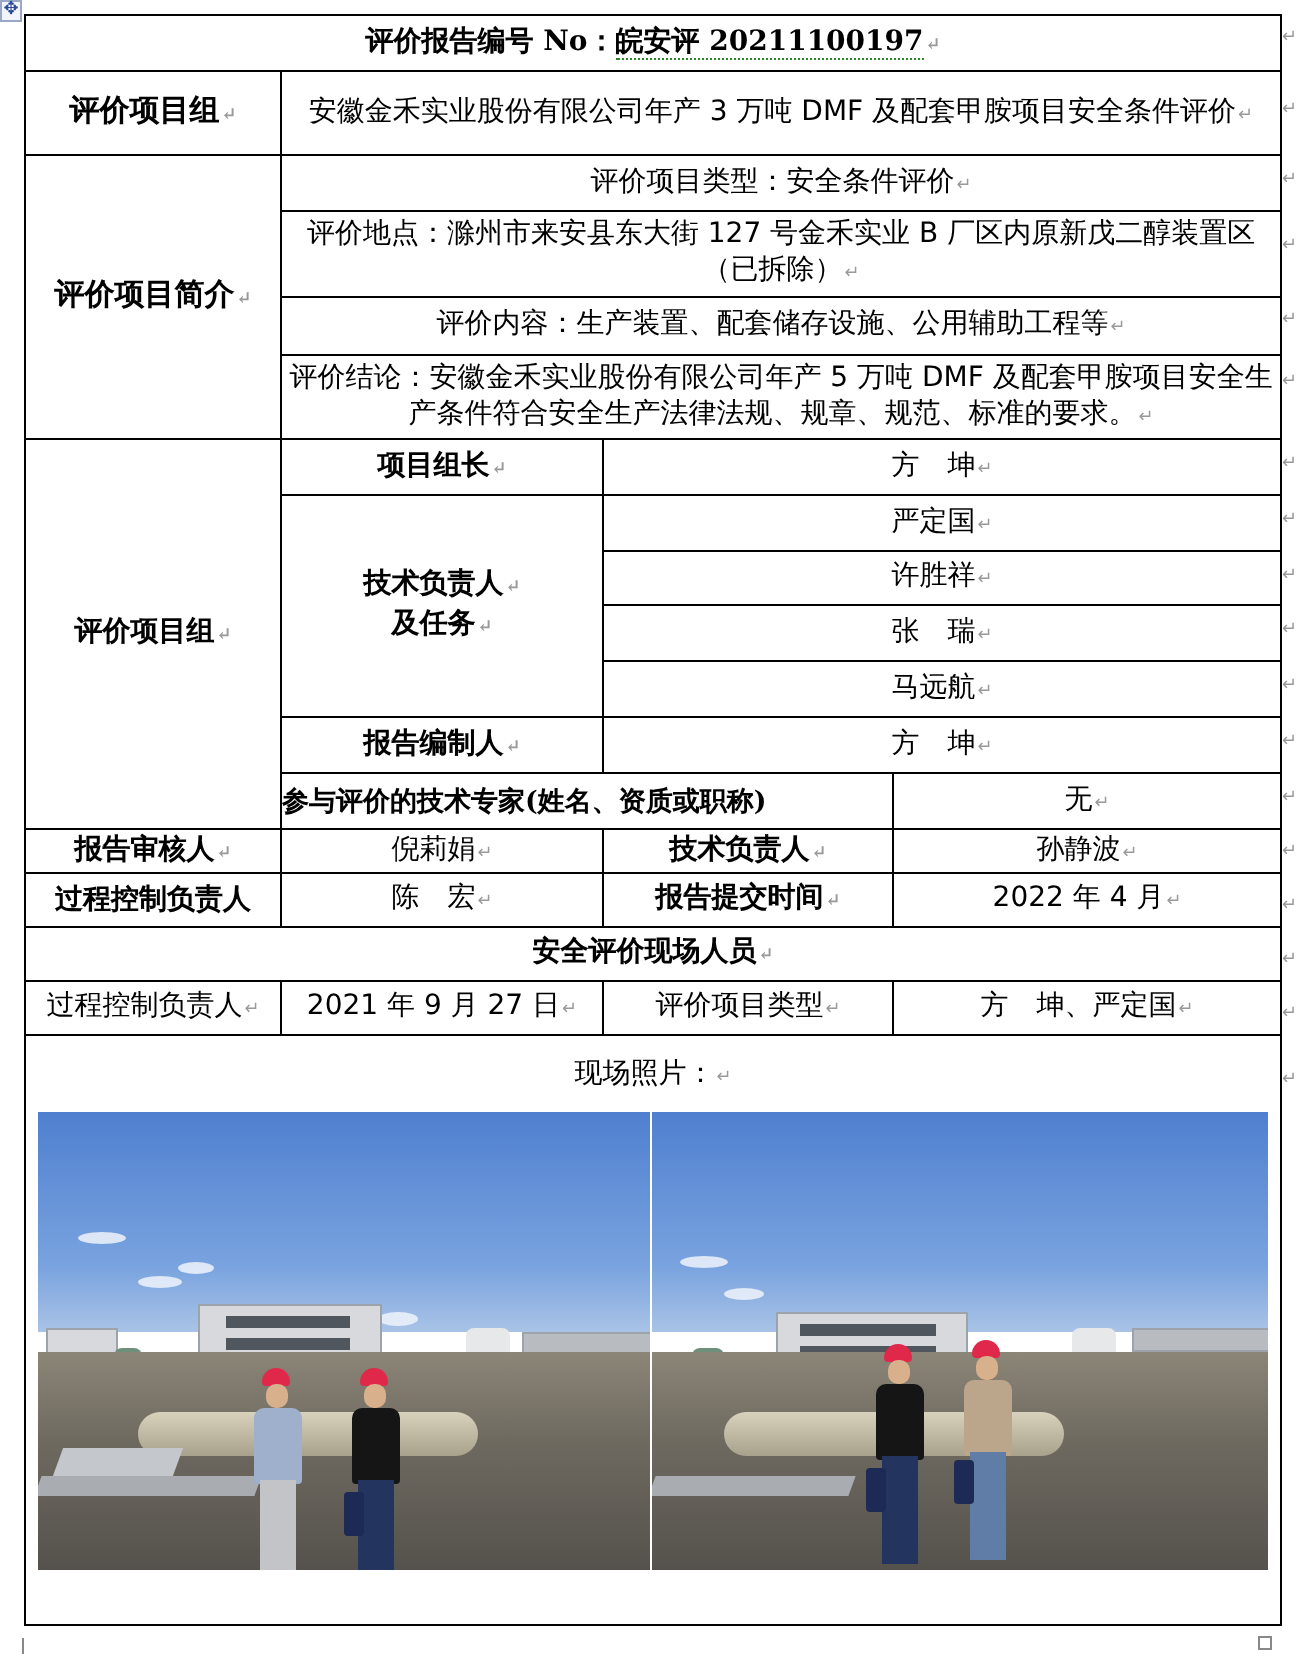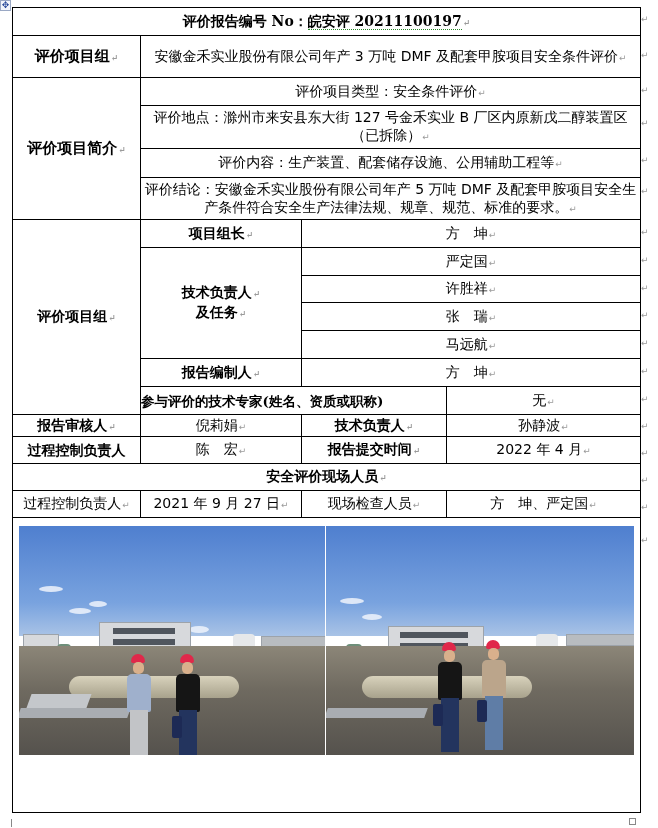--- a/index.html
+++ b/index.html
@@ -182,29 +182,32 @@
     </td>
   </tr>
   <tr style="height:27px">
     <td>
       <span>过程控制负责人</span><span class="mark">↵</span>
     </td>
     <td>
       <span>2021 年 9 月 27 日</span><span class="mark">↵</span>
     </td>
     <td>
-      <span>现场检查人员</span><span class="mark">↵</span>
+      <span>评价项目类型</span><span class="mark">↵</span>
     </td>
     <td>
       <span>方　坤、严定国</span><span class="mark">↵</span>
     </td>
   </tr>
 
   <tr style="height:295px">
     <td colspan="4" class="photo-cell" style="padding:0">
+      <div class="photo-caption">
+        <span>现场照片：</span><span class="mark">↵</span>
+      </div>
       <div class="photos">
 
         <div class="photo" style="left:6px;width:306px">
           <div class="sky"></div>
           <div class="cloud" style="left:20px;top:60px;width:24px;height:6px"></div>
           <div class="cloud" style="left:50px;top:82px;width:22px;height:6px"></div>
           <div class="cloud" style="left:70px;top:75px;width:18px;height:6px"></div>
           <div class="cloud" style="left:170px;top:100px;width:20px;height:7px"></div>
           <div class="bldg" style="left:80px;top:96px;width:90px;height:32px"></div>
           <div class="bldg-win" style="left:94px;top:102px;width:62px;height:6px"></div>

